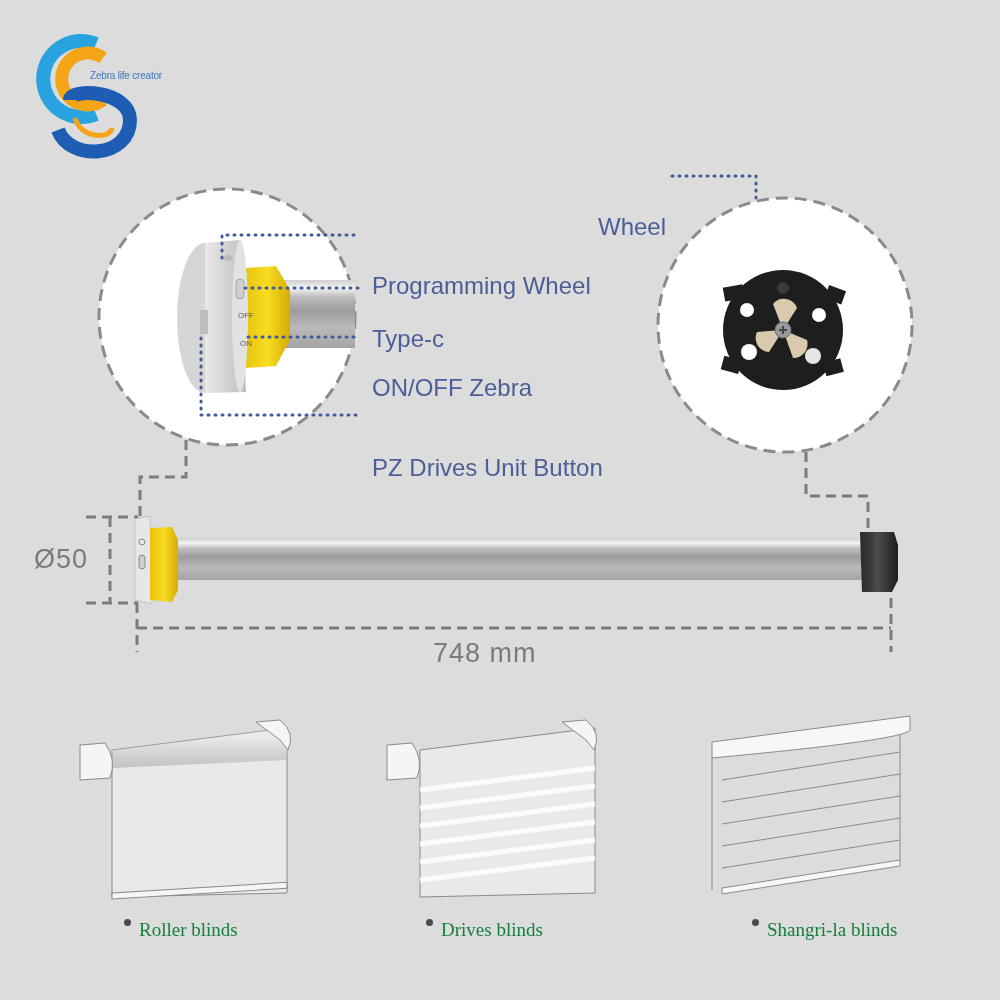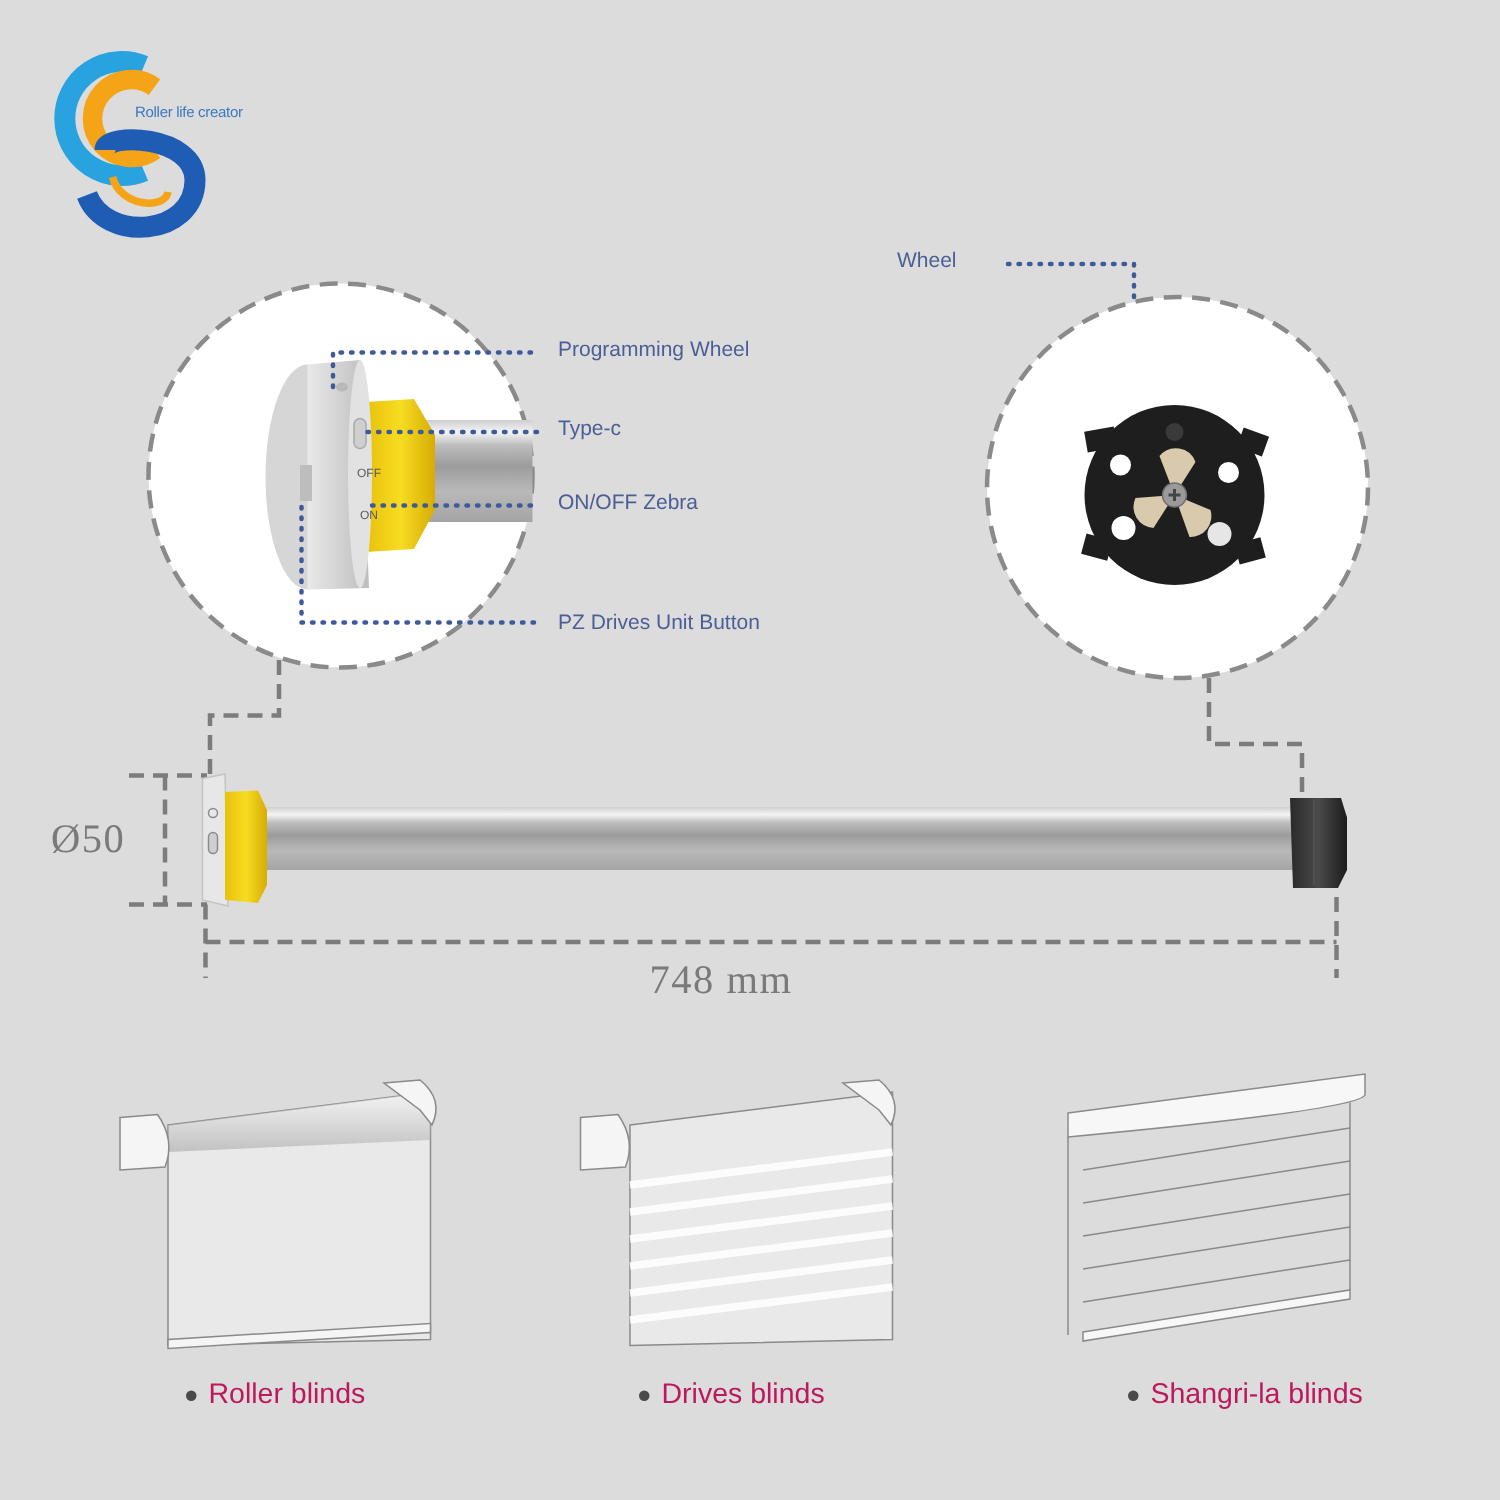--- a/index.html
+++ b/index.html
@@ -1,20 +1,20 @@
 <!DOCTYPE html>
 <html><head>
 <meta charset="utf-8">
 <style>
   html, body { margin:0; padding:0; }
   body { width:1000px; height:1000px; background:#dcdcdc; position:relative; overflow:hidden; font-family:"Liberation Sans", sans-serif; }
   .logo-tag { position:absolute; left:90px; top:70px; font-size:10px; color:#3b78c0; font-family:"Liberation Sans", sans-serif; letter-spacing:-0.2px; white-space:nowrap; }
-  .callout { position:absolute; font-size:14px; color:#4c5e96; font-family:"Liberation Sans", sans-serif; white-space:nowrap; }
-  .dim-text { position:absolute; font-size:27px; color:#7a7a7a; font-family:Liberation Serif, serif; letter-spacing:1px; }
-  .blind-label { position:absolute; font-size:19px; color:#be185d; font-family:Liberation Sans, sans-serif; white-space:nowrap; display:flex; align-items:center; gap:8px; }
+  .callout { position:absolute; font-size:24px; color:#4c5e96; font-family:"Liberation Sans", sans-serif; white-space:nowrap;margin-top:48px; }
+  .dim-text { position:absolute; font-size:27px; color:#7a7a7a; font-family:Liberation Sans, sans-serif; letter-spacing:1px; }
+  .blind-label { position:absolute; font-size:19px; color:#15803d; font-family:Liberation Serif, serif; white-space:nowrap; display:flex; gap:8px; }
   .bullet { width:7px; height:7px; border-radius:50%; background:#4a4a4a; display:inline-block; }
   svg { position:absolute; left:0; top:0; }
 </style>
 </head>
 <body>
 
 <svg width="1000" height="1000" viewBox="0 0 1000 1000">
   <defs>
     <linearGradient id="tubeGrad" x1="0" y1="0" x2="0" y2="1">
       <stop offset="0" stop-color="#cfcfcf"></stop>
@@ -161,21 +161,21 @@
     <line x1="900" y1="735" x2="900" y2="860"></line>
     <line x1="722" y1="780" x2="900" y2="752"></line>
     <line x1="722" y1="802" x2="900" y2="774"></line>
     <line x1="722" y1="824" x2="900" y2="796"></line>
     <line x1="722" y1="846" x2="900" y2="818"></line>
     <line x1="722" y1="868" x2="900" y2="840"></line>
     <path d="M722 888 L900 860 L900 866 L722 894 Z" fill="#f7f7f7"></path>
   </g>
 </svg>
 
-<div class="logo-tag">Roller life creator</div>
+<div class="logo-tag">Zebra life creator</div>
 
 <div class="callout" style="left:372px; top:224px;">Programming Wheel</div>
 <div class="callout" style="left:372px; top:277px;text-align:center;">Type-c</div>
 <div class="callout" style="left:372px; top:326px;">ON/OFF Zebra</div>
 <div class="callout" style="left:372px; top:406px;">PZ Drives Unit Button</div>
 <div class="callout" style="left:598px; top:165px;">Wheel</div>
 
 <div class="dim-text" style="left:34px; top:544px;">Ø50</div>
 <div class="dim-text" style="left:433px; top:638px;">748 mm</div>
 

